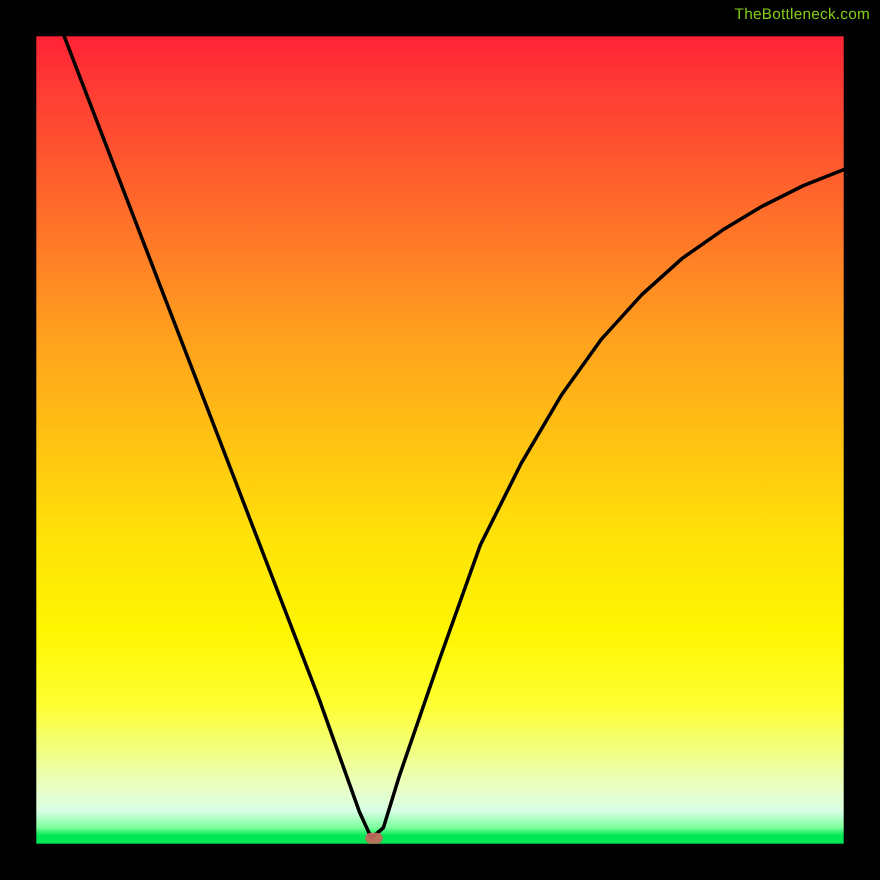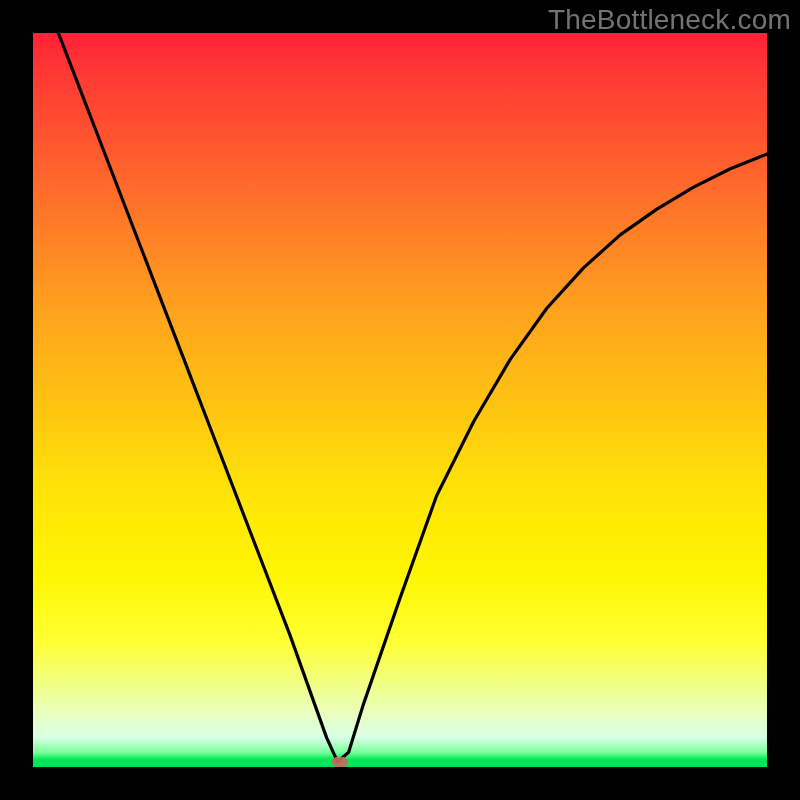--- a/index.html
+++ b/index.html
@@ -41,22 +41,22 @@
       #7bff9b 98%,
       #00e756 99%,
       #00e756 100%
     );
   }
   .watermark {
     position: absolute;
     top: 4px;
     right: 9px;
     font-family: Arial, Helvetica, sans-serif;
-    font-size: 28px;
-    color: #737373;
+    font-size: 14px;
+    color: #84cc16;
     letter-spacing: 0.2px;
     user-select: none;
   }
   svg.curve {
     position: absolute;
     left: 0;
     top: 0;
     width: 734px;
     height: 734px;
     overflow: visible;

